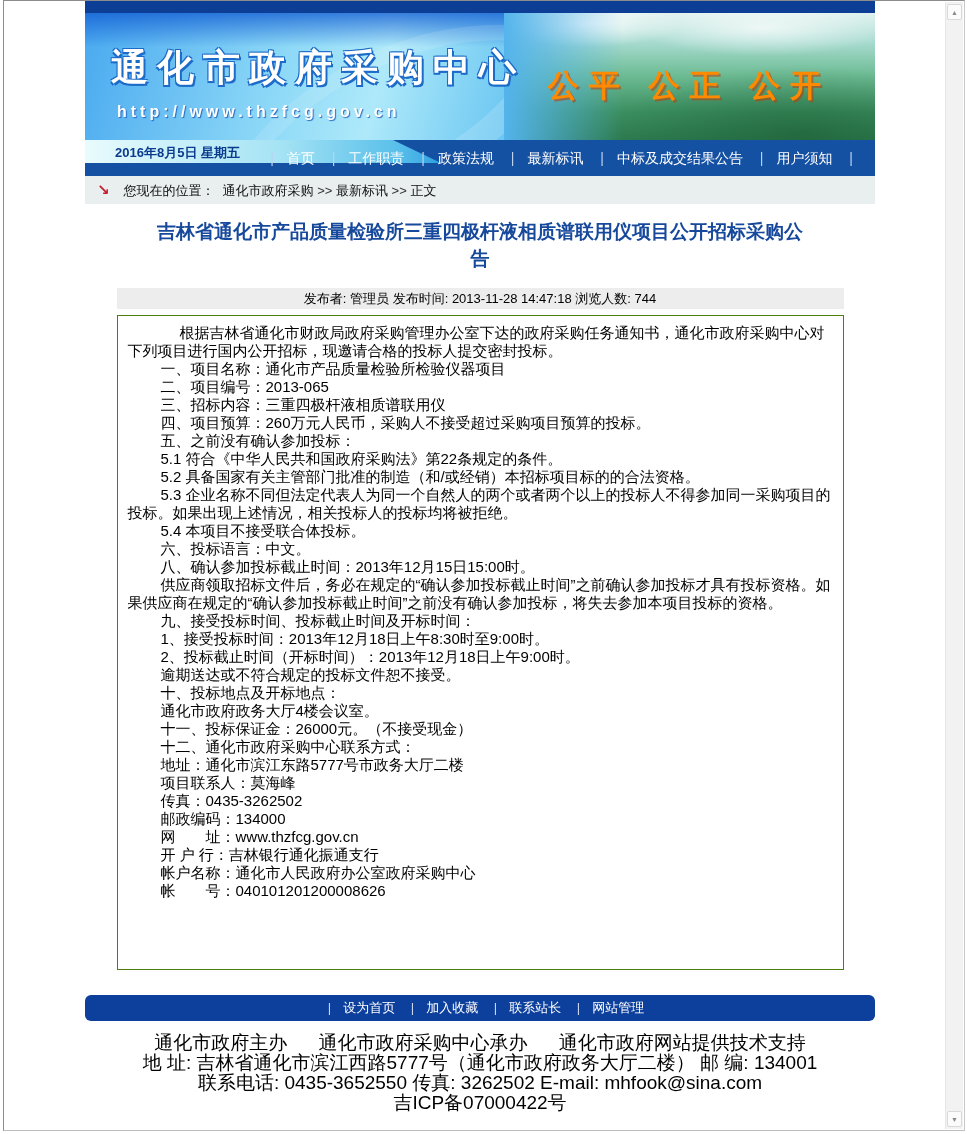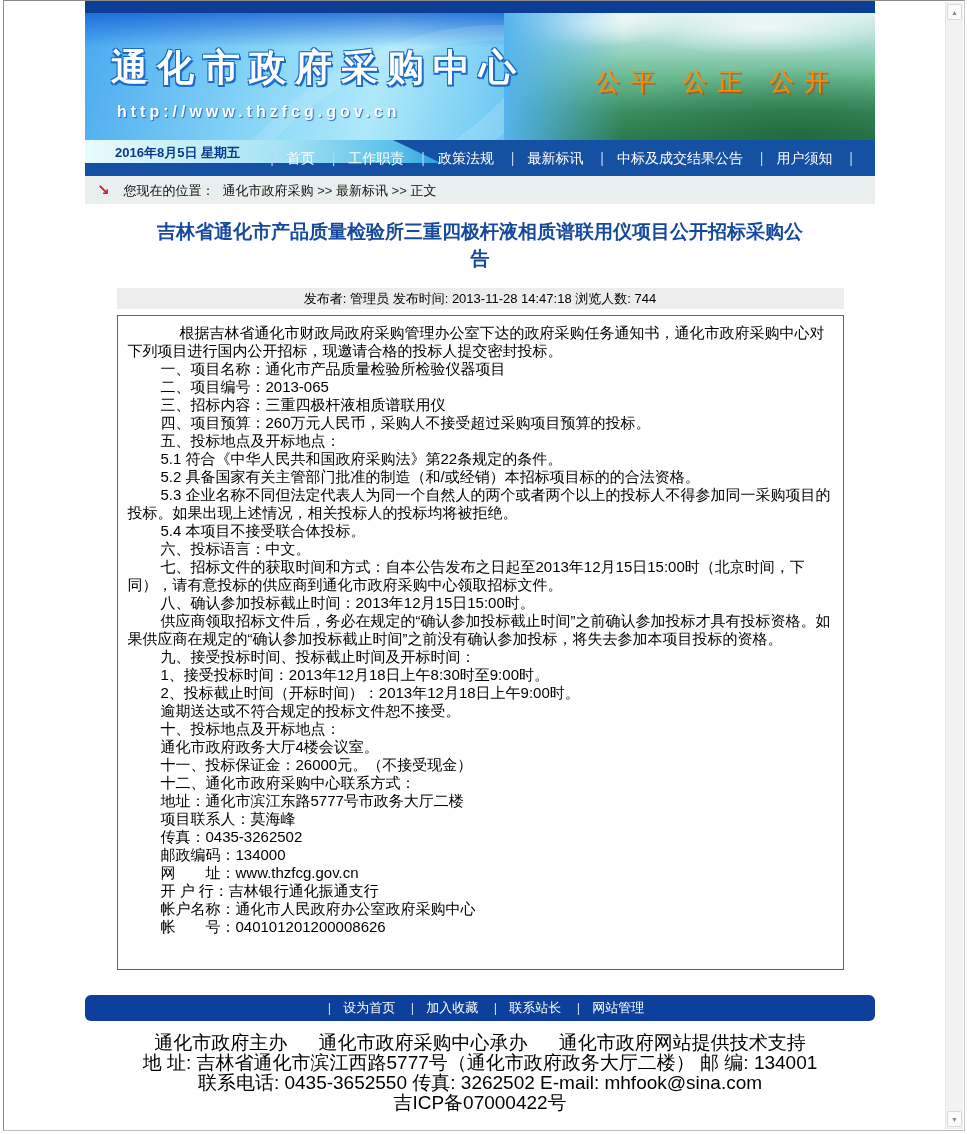--- a/index.html
+++ b/index.html
@@ -35,21 +35,21 @@
       radial-gradient(ellipse 140px 34px at 22% 8%,rgba(255,255,255,.85),rgba(255,255,255,0) 70%),
       radial-gradient(ellipse 180px 40px at 70% 12%,rgba(255,255,255,.7),rgba(255,255,255,0) 70%),
       radial-gradient(ellipse 260px 90px at 80% 95%,rgba(20,80,40,.45),rgba(20,80,40,0) 75%),
       linear-gradient(to bottom,#dff2ef 0%,#aadcd2 22%,#6fbd96 48%,#3b8f60 78%,#2e7b50 100%);}
   .banner-right::before{content:"";position:absolute;inset:0;
     background:linear-gradient(to right,#54b4ec,rgba(84,180,236,0) 32%);}
   .banner-title{position:absolute;left:26px;top:30px;color:#ffffff;font-size:37px;font-weight:bold;letter-spacing:9px;
     text-shadow:2px 2px 0 #1d6bc8,-1px -1px 0 #1d6bc8,1px -1px 0 #1d6bc8,-1px 2px 0 #1d6bc8;white-space:nowrap;}
   .banner-url{position:absolute;left:32px;top:90px;color:#ffffff;font-size:16px;font-weight:bold;letter-spacing:4px;
     text-shadow:1px 1px 1px rgba(20,80,180,.8);white-space:nowrap;}
-  .banner-slogan{position:absolute;right:36px;top:52px;color:#ff8a00;font-size:25px;font-weight:normal;letter-spacing:10px;
+  .banner-slogan{position:absolute;right:44px;top:52px;color:#ff8a00;font-size:31px;font-weight:bold;letter-spacing:10px;
     text-shadow:2px 2px 0 rgba(190,60,10,.55);white-space:nowrap;}
   
   .datebar{position:relative;height:36px;background:#1551a3;}
   .date-strip{position:absolute;left:0;top:0;width:356px;height:23px;
     background:linear-gradient(to right,#e9fbfd,#a5e3f4 55%,#58bfea 88%,#2ea0e0);
     clip-path:polygon(0 0,308px 0,356px 100%,0 100%);}
   .date-text{position:absolute;left:30px;top:4px;font-size:13px;font-weight:bold;color:#0a3a8e;white-space:nowrap;}
   .topnav{position:absolute;right:22px;top:0;height:36px;line-height:36px;color:#ffffff;font-size:14px;white-space:nowrap;}
   .topnav .nav-item{color:#ffffff;cursor:pointer;}
   .topnav .nav-item::before{content:"|";margin:0 13px;color:#bcd2ef;font-weight:normal;}
@@ -126,33 +126,32 @@
         <p class="intro">根据吉林省通化市财政局政府采购管理办公室下达的政府采购任务通知书，通化市政府采购中心对下列项目进行国内公开招标，现邀请合格的投标人提交密封投标。</p>
 
         <p>一、项目名称：通化市产品质量检验所检验仪器项目</p>
 
         <p>二、项目编号：2013-065</p>
 
         <p>三、招标内容：三重四极杆液相质谱联用仪</p>
 
         <p>四、项目预算：260万元人民币，采购人不接受超过采购项目预算的投标。</p>
 
-        <p>五、投标地点及开标地点：</p>
+        <p>五、之前没有确认参加投标：</p>
 
         <p>5.1 符合《中华人民共和国政府采购法》第22条规定的条件。</p>
 
         <p>5.2 具备国家有关主管部门批准的制造（和/或经销）本招标项目标的的合法资格。</p>
 
         <p>5.3 企业名称不同但法定代表人为同一个自然人的两个或者两个以上的投标人不得参加同一采购项目的投标。如果出现上述情况，相关投标人的投标均将被拒绝。</p>
 
         <p>5.4 本项目不接受联合体投标。</p>
 
         <p>六、投标语言：中文。</p>
 
-        <p>七、招标文件的获取时间和方式：自本公告发布之日起至2013年12月15日15:00时（北京时间，下同），请有意投标的供应商到通化市政府采购中心领取招标文件。</p>
 
         <p>八、确认参加投标截止时间：2013年12月15日15:00时。</p>
 
         <p>供应商领取招标文件后，务必在规定的“确认参加投标截止时间”之前确认参加投标才具有投标资格。如果供应商在规定的“确认参加投标截止时间”之前没有确认参加投标，将失去参加本项目投标的资格。</p>
 
         <p>九、接受投标时间、投标截止时间及开标时间：</p>
 
         <p>1、接受投标时间：2013年12月18日上午8:30时至9:00时。</p>
 
         <p>2、投标截止时间（开标时间）：2013年12月18日上午9:00时。</p>

